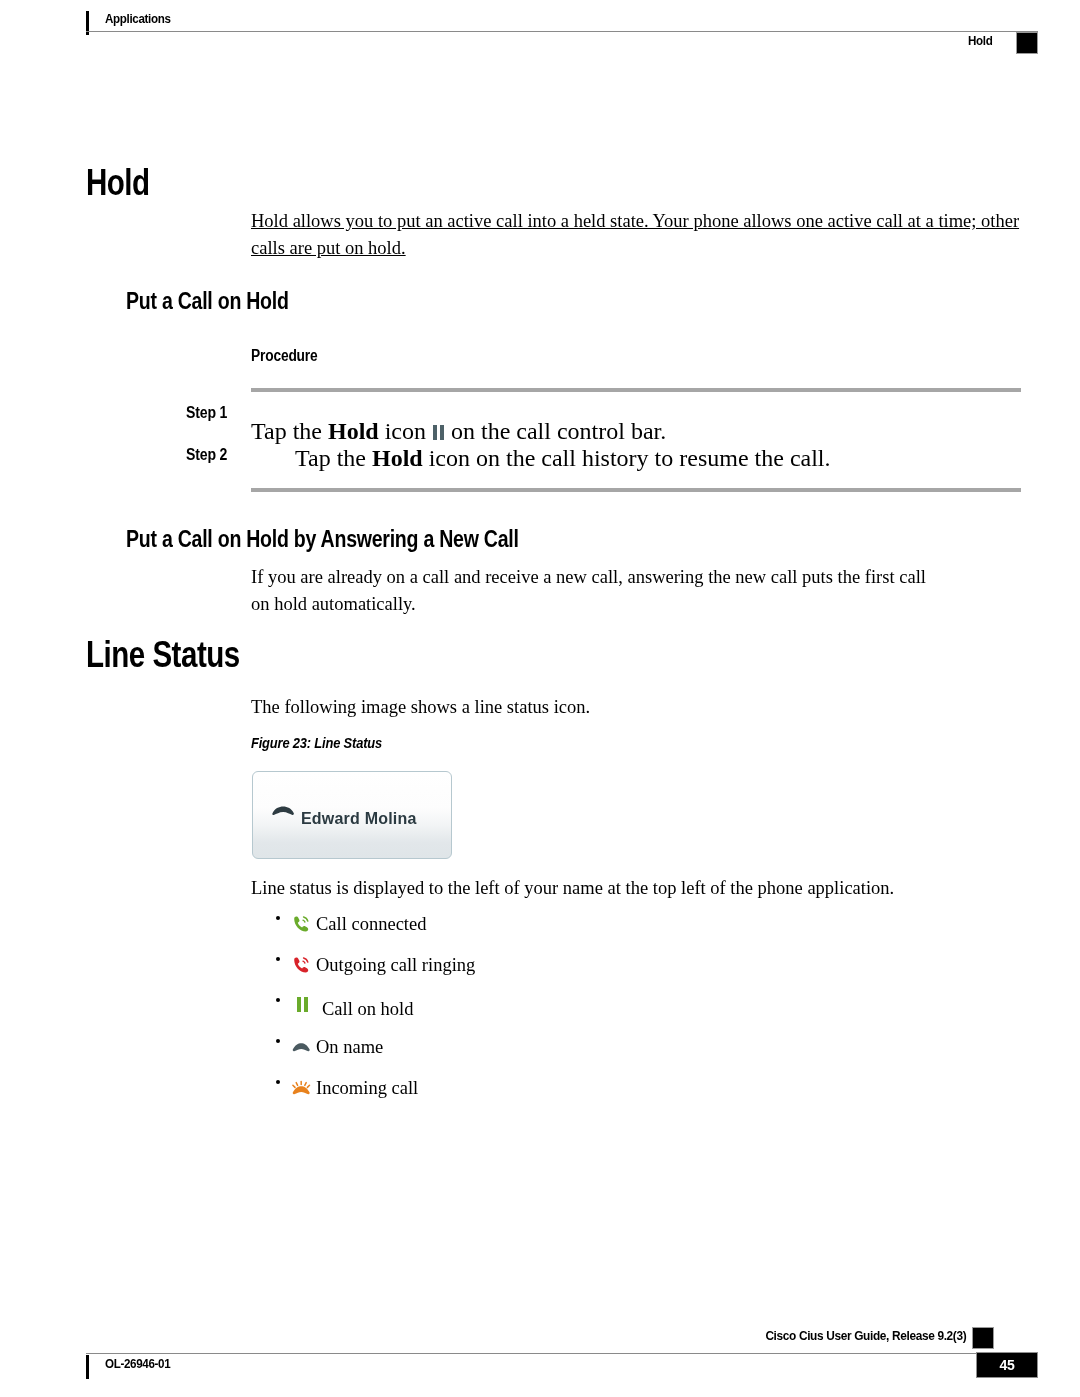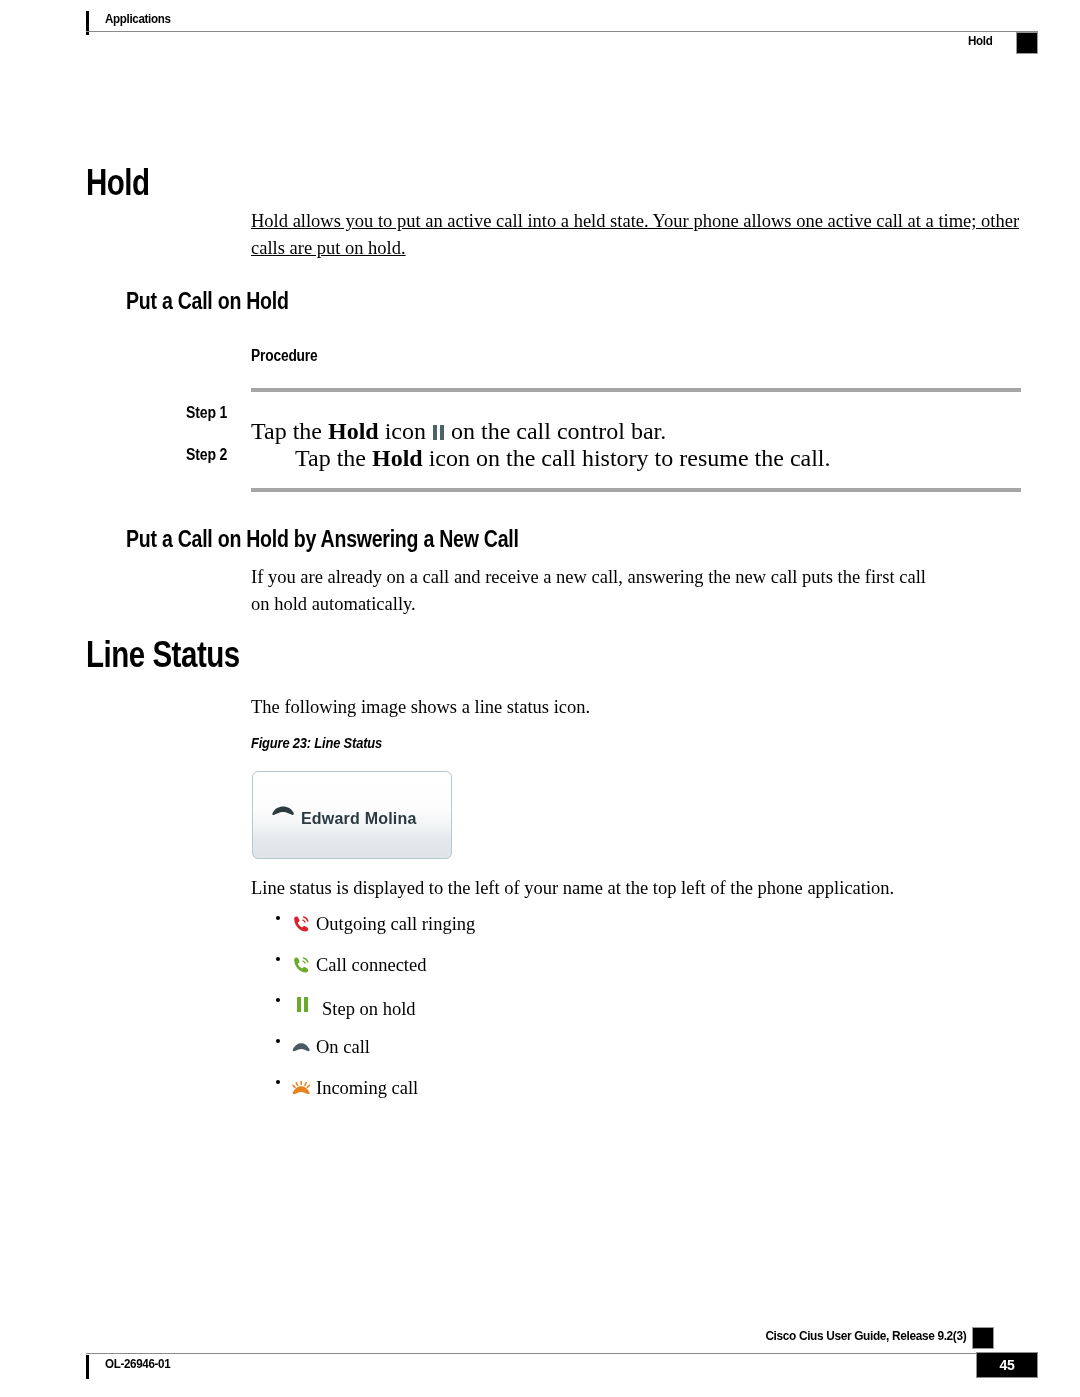--- a/index.html
+++ b/index.html
@@ -418,67 +418,67 @@
       <path d="M1.4 7.4 C3.6 2.6 8.0 0.6 12.2 0.6 C16.4 0.6 20.6 2.6 22.8 7.3
                C23.2 8.2 22.4 9.2 21.4 8.9 C18.6 8.1 16.0 6.0 12.1 6.0
                C8.2 6.0 5.6 8.1 2.8 8.9 C1.8 9.2 1.0 8.3 1.4 7.4 Z" fill="#2e3c42"></path>
     </svg>
     <div class="figure-name">Edward Molina</div>
   </div>
 
   <div class="body-text" style="top:875px;">Line status is displayed to the left of your name at the top left of the phone application.</div>
 
   <div class="status-list">
+
+    <div class="status-item">
+      <span class="status-bullet"></span>
+      <svg class="status-icon" viewBox="0 0 22 22">
+        <path d="M4.2 5.0 C4.2 3.4 5.2 2.6 6.3 2.6 C7.2 2.6 7.9 3.1 8.4 4.0
+                 L9.3 5.8 C9.7 6.7 9.5 7.4 8.7 8.0 L7.8 8.7 C8.5 10.6 10.0 12.4 12.1 13.5
+                 L12.9 12.6 C13.5 11.9 14.3 11.8 15.1 12.2 L16.9 13.2
+                 C17.8 13.7 18.2 14.4 18.2 15.3 C18.2 16.5 17.3 17.5 15.7 17.5
+                 C10.0 17.5 4.2 11.4 4.2 5.0 Z" fill="#6aab2b"></path>
+        <path d="M13.6 3.0 C15.6 3.5 17.2 5.1 17.8 7.1" stroke="#6aab2b" stroke-width="1.5" fill="none" stroke-linecap="round"></path>
+        <path d="M13.0 6.1 C13.9 6.4 14.6 7.1 14.9 8.0" stroke="#6aab2b" stroke-width="1.4" fill="none" stroke-linecap="round"></path>
+      </svg>
+      <span class="status-label">Call connected</span>
+    </div>
 
     <div class="status-item">
       <span class="status-bullet"></span>
       <svg class="status-icon" viewBox="0 0 22 22">
         <path d="M4.2 5.0 C4.2 3.4 5.2 2.6 6.3 2.6 C7.2 2.6 7.9 3.1 8.4 4.0
                  L9.3 5.8 C9.7 6.7 9.5 7.4 8.7 8.0 L7.8 8.7 C8.5 10.6 10.0 12.4 12.1 13.5
                  L12.9 12.6 C13.5 11.9 14.3 11.8 15.1 12.2 L16.9 13.2
                  C17.8 13.7 18.2 14.4 18.2 15.3 C18.2 16.5 17.3 17.5 15.7 17.5
                  C10.0 17.5 4.2 11.4 4.2 5.0 Z" fill="#d8232a"></path>
         <path d="M13.6 3.0 C15.6 3.5 17.2 5.1 17.8 7.1" stroke="#d8232a" stroke-width="1.5" fill="none" stroke-linecap="round"></path>
         <path d="M13.0 6.1 C13.9 6.4 14.6 7.1 14.9 8.0" stroke="#d8232a" stroke-width="1.4" fill="none" stroke-linecap="round"></path>
       </svg>
       <span class="status-label">Outgoing call ringing</span>
     </div>
 
-    <div class="status-item">
-      <span class="status-bullet"></span>
-      <svg class="status-icon" viewBox="0 0 22 22">
-        <path d="M4.2 5.0 C4.2 3.4 5.2 2.6 6.3 2.6 C7.2 2.6 7.9 3.1 8.4 4.0
-                 L9.3 5.8 C9.7 6.7 9.5 7.4 8.7 8.0 L7.8 8.7 C8.5 10.6 10.0 12.4 12.1 13.5
-                 L12.9 12.6 C13.5 11.9 14.3 11.8 15.1 12.2 L16.9 13.2
-                 C17.8 13.7 18.2 14.4 18.2 15.3 C18.2 16.5 17.3 17.5 15.7 17.5
-                 C10.0 17.5 4.2 11.4 4.2 5.0 Z" fill="#6aab2b"></path>
-        <path d="M13.6 3.0 C15.6 3.5 17.2 5.1 17.8 7.1" stroke="#6aab2b" stroke-width="1.5" fill="none" stroke-linecap="round"></path>
-        <path d="M13.0 6.1 C13.9 6.4 14.6 7.1 14.9 8.0" stroke="#6aab2b" stroke-width="1.4" fill="none" stroke-linecap="round"></path>
-      </svg>
-      <span class="status-label">Call connected</span>
-    </div>
-
     <div class="status-item hold">
       <span class="status-bullet"></span>
       <span class="status-icon">
         <span class="bars"><i class="l" style="background:#6aab2b"></i><i class="r" style="background:#6aab2b"></i></span>
       </span>
-      <span class="status-label">Step on hold</span>
+      <span class="status-label">Call on hold</span>
     </div>
 
 
 
     <div class="status-item">
       <span class="status-bullet"></span>
       <svg class="status-icon" viewBox="0 0 22 22">
         <path d="M2.8 12.6 C5.0 8.0 8.2 6.2 11.2 6.2 C14.2 6.2 17.4 8.0 19.6 12.6
                  C20.0 13.5 19.2 14.5 18.2 14.2 C15.4 13.3 13.6 11.9 11.2 11.9
                  C8.8 11.9 7.0 13.3 4.2 14.2 C3.2 14.5 2.4 13.5 2.8 12.6 Z" fill="#4a5a60"></path>
       </svg>
-      <span class="status-label">On call</span>
+      <span class="status-label">On name</span>
     </div>
 
     <div class="status-item">
       <span class="status-bullet"></span>
       <svg class="status-icon" viewBox="0 0 22 22">
         <path d="M2.8 14.6 C5.0 10.0 8.2 8.2 11.2 8.2 C14.2 8.2 17.4 10.0 19.6 14.6
                  C20.0 15.5 19.2 16.5 18.2 16.2 C15.4 15.3 13.6 13.9 11.2 13.9
                  C8.8 13.9 7.0 15.3 4.2 16.2 C3.2 16.5 2.4 15.5 2.8 14.6 Z" fill="#e8821e"></path>
         <g stroke="#e8821e" stroke-width="1.5" stroke-linecap="round">
           <path d="M11.2 6.6 L11.2 3.4"></path>

